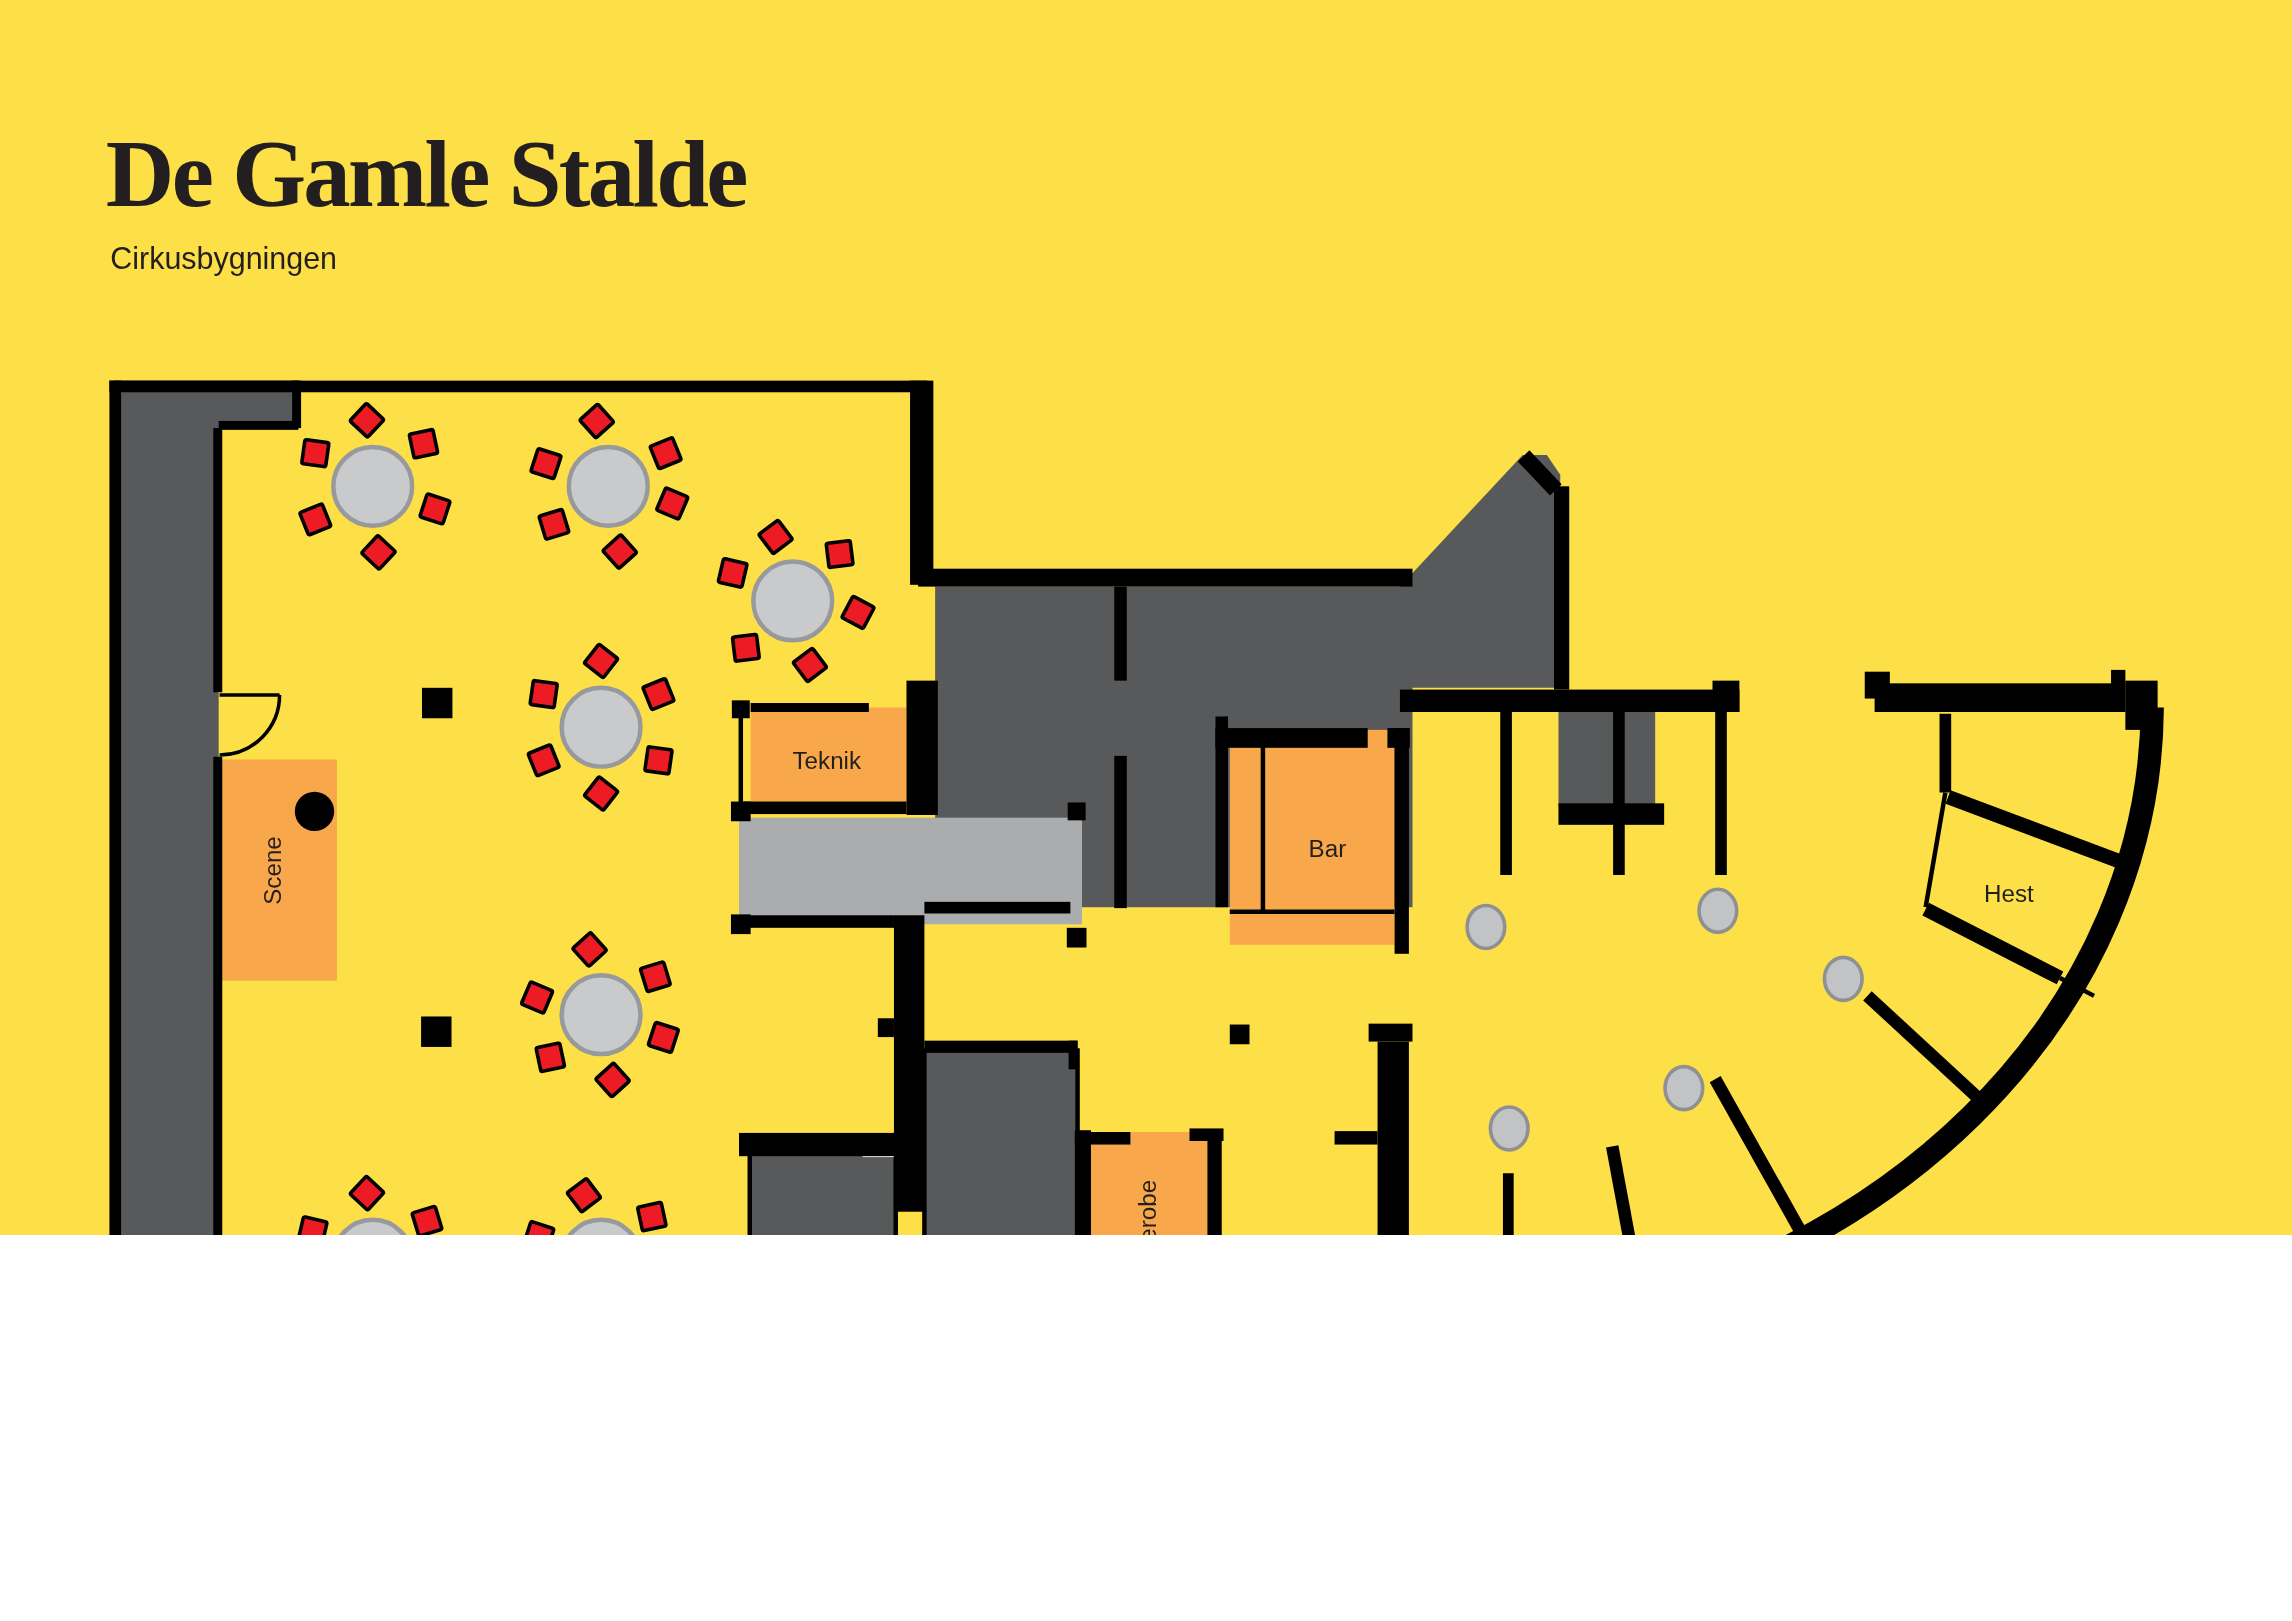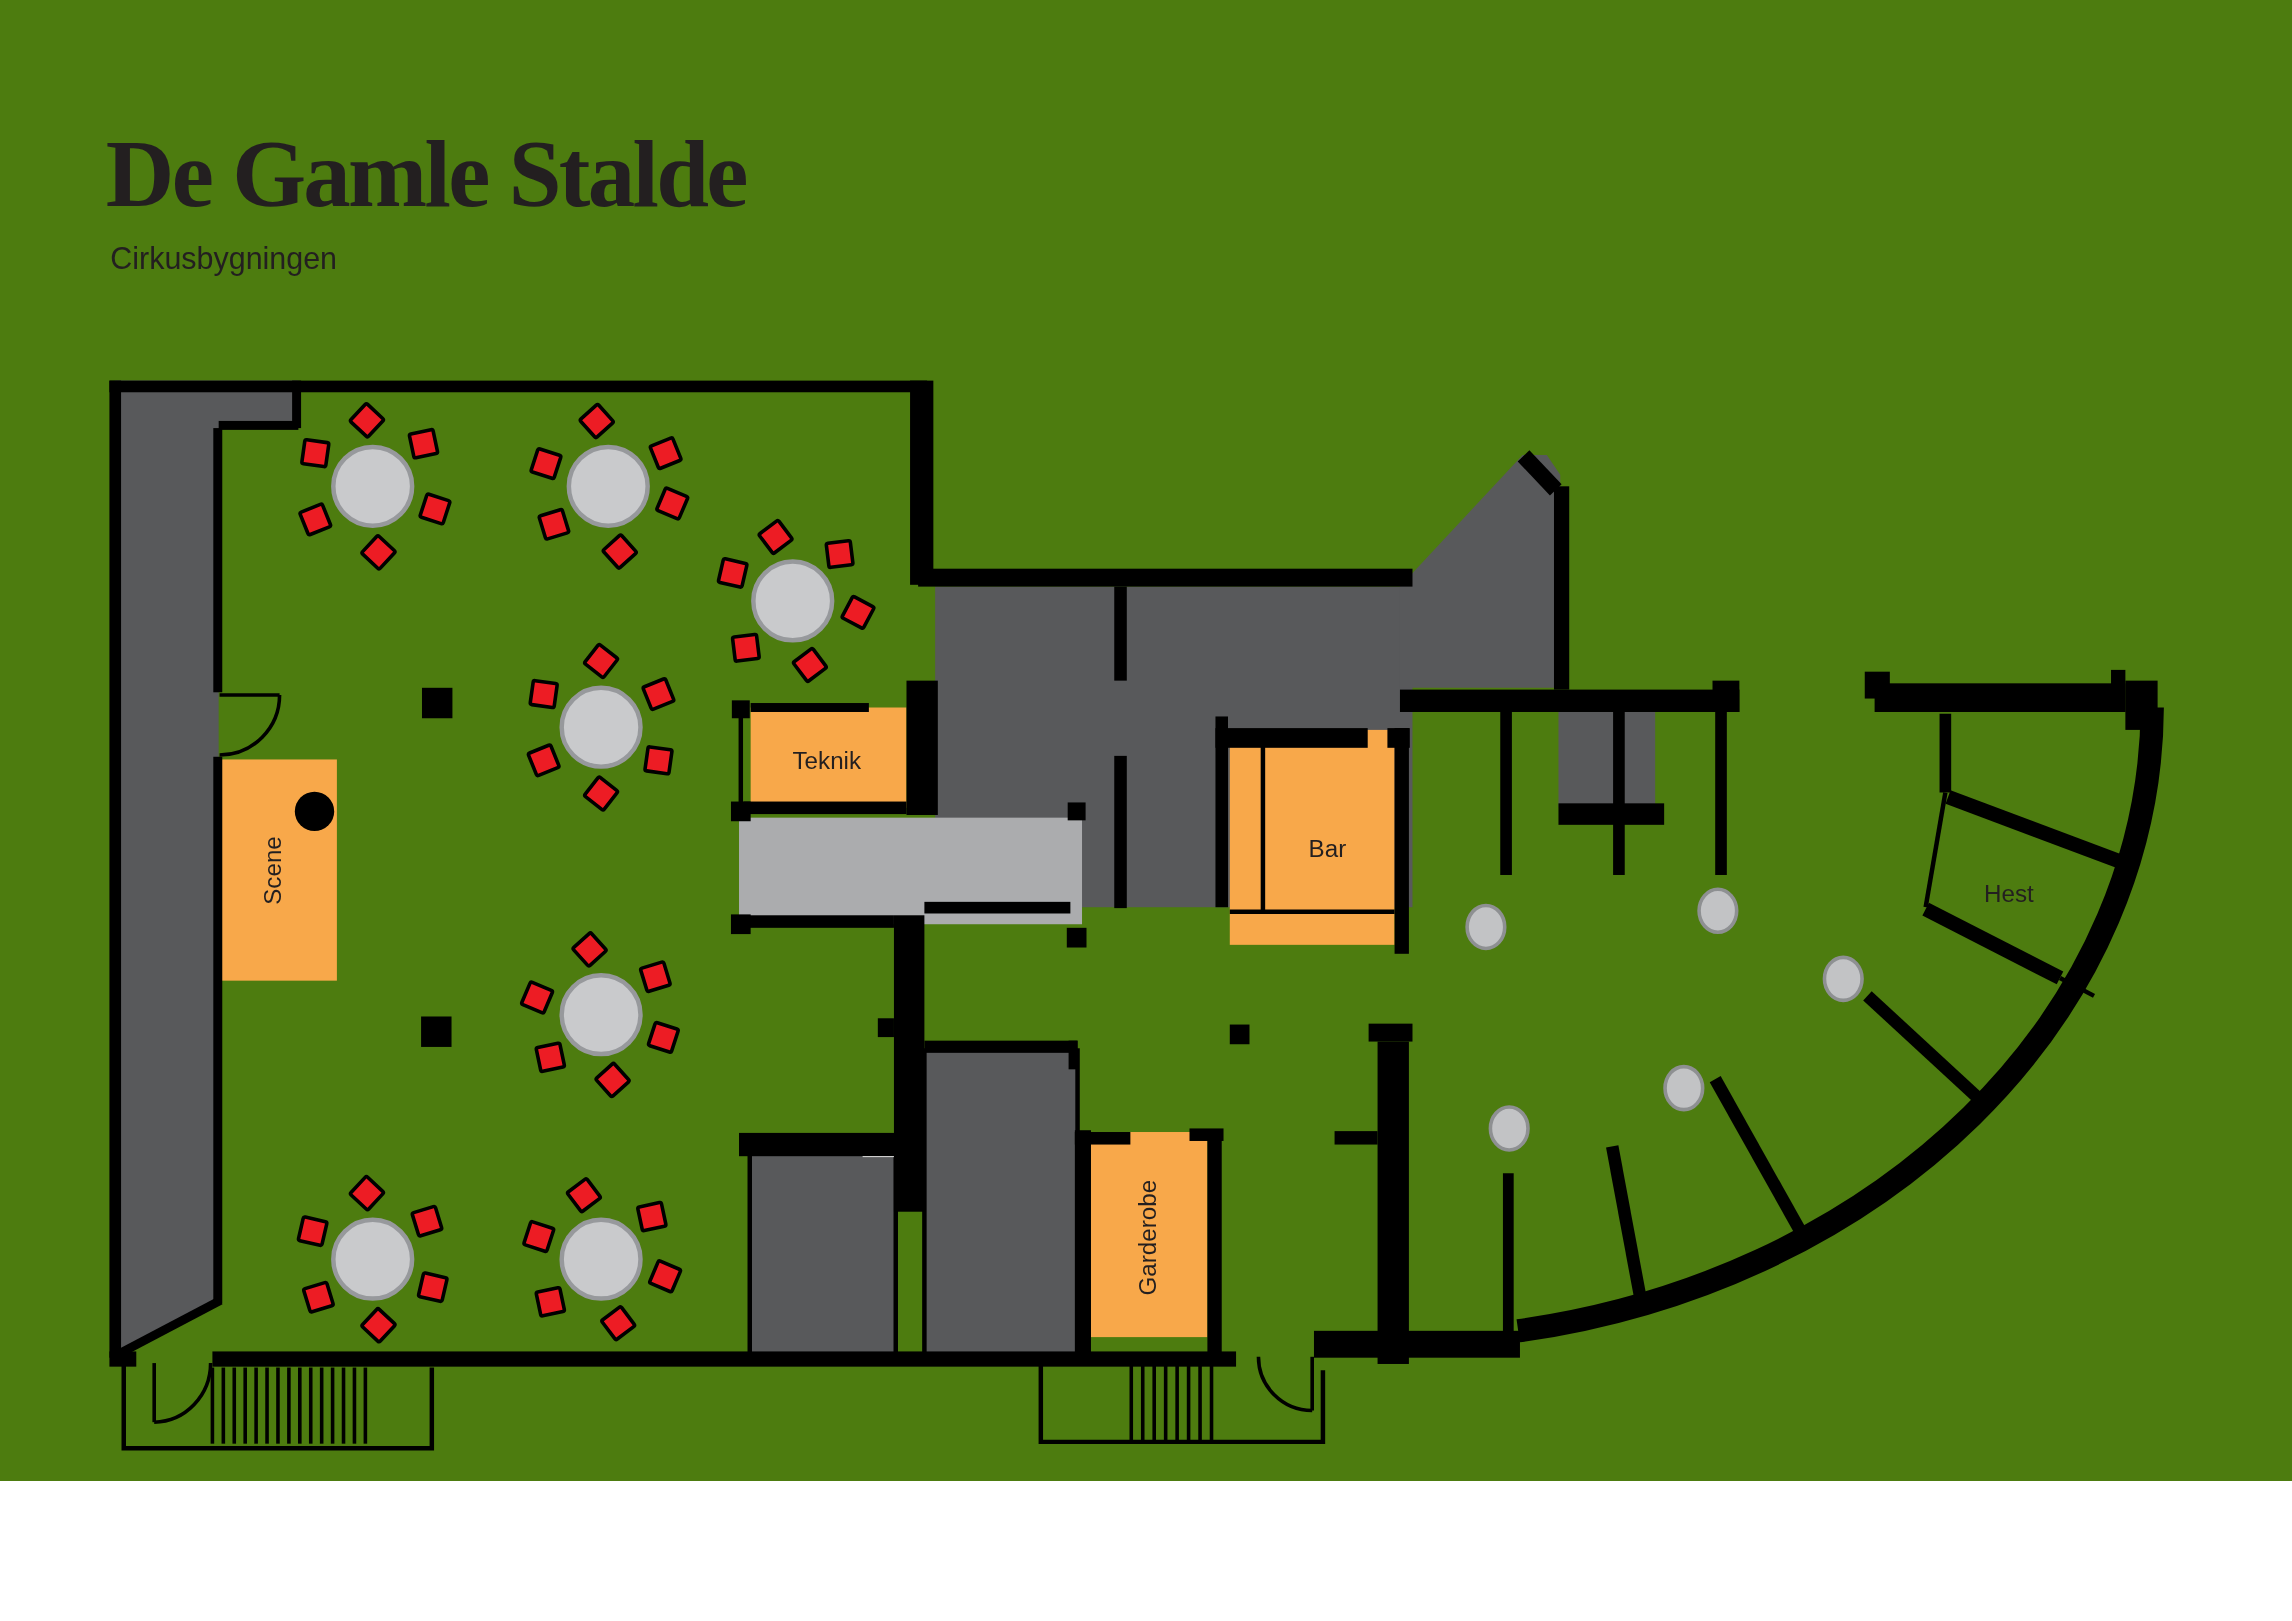--- a/index.html
+++ b/index.html
@@ -1,16 +1,16 @@
 <!DOCTYPE html>
 <html style="font-size:14.3px"><head>
 <meta charset="utf-8">
 <style>
   html,body{margin:0;padding:0;background:#ffffff;}
-  .page{width:2293px;height:1481px;position:relative;background:#4d7c0f;overflow:hidden;}
+  .page{width:2293px;height:1235px;position:relative;background:#fde047;overflow:hidden;}
   svg{display:block;}
   text{font-family:"Liberation Sans",sans-serif;}
   .title-text{font-family:"Liberation Serif",serif;font-weight:bold;}
 </style>
 </head>
 <body>
 
 <div class="page">
 <svg width="2293" height="1621" viewBox="0 0 2560 1810" xmlns="http://www.w3.org/2000/svg">
 

